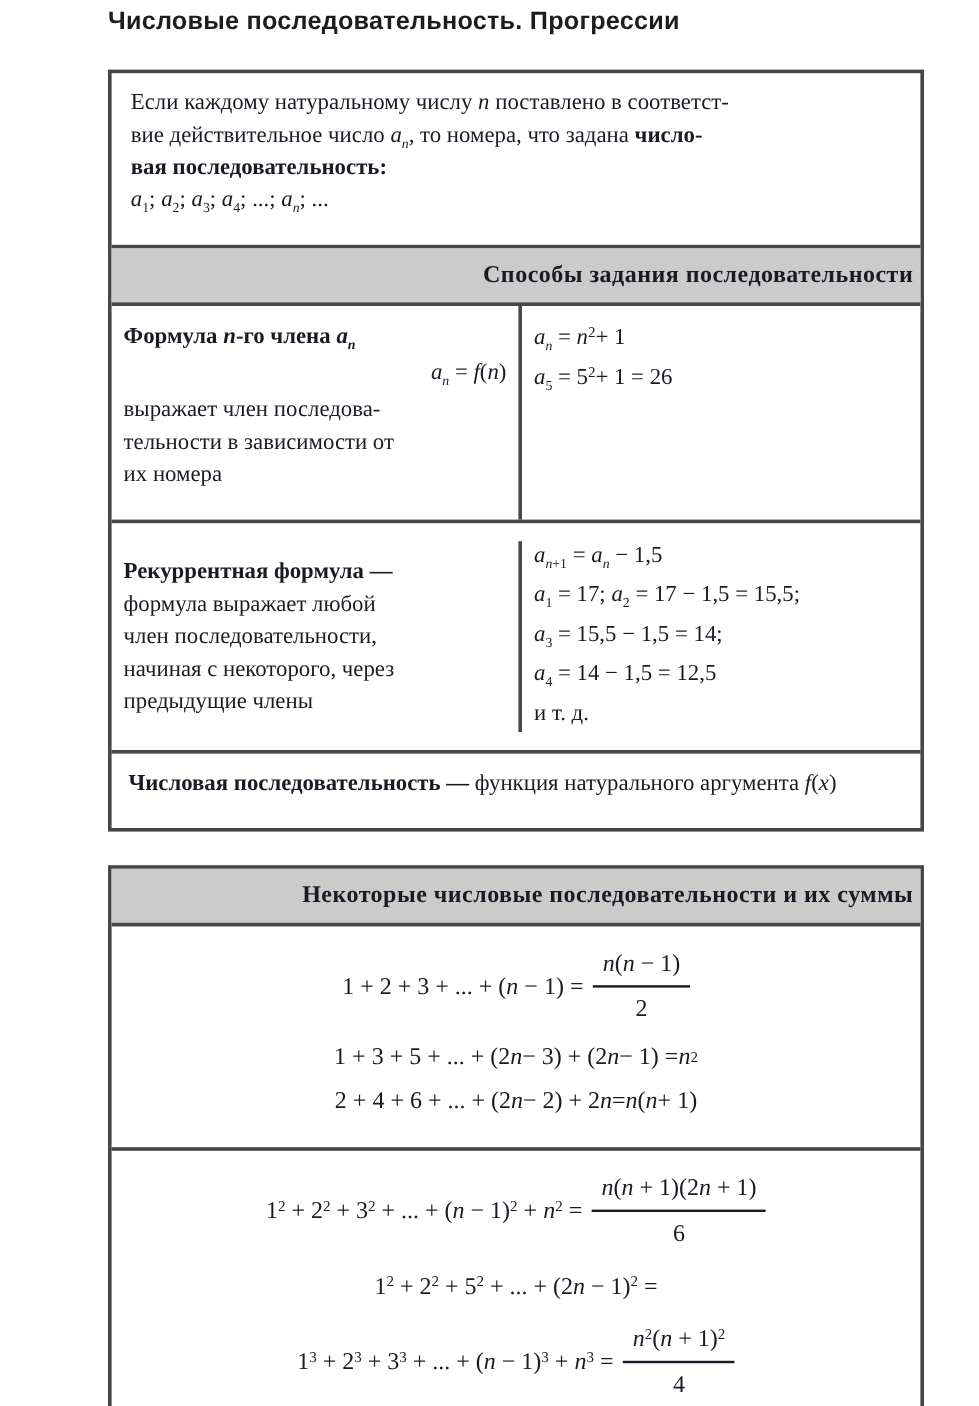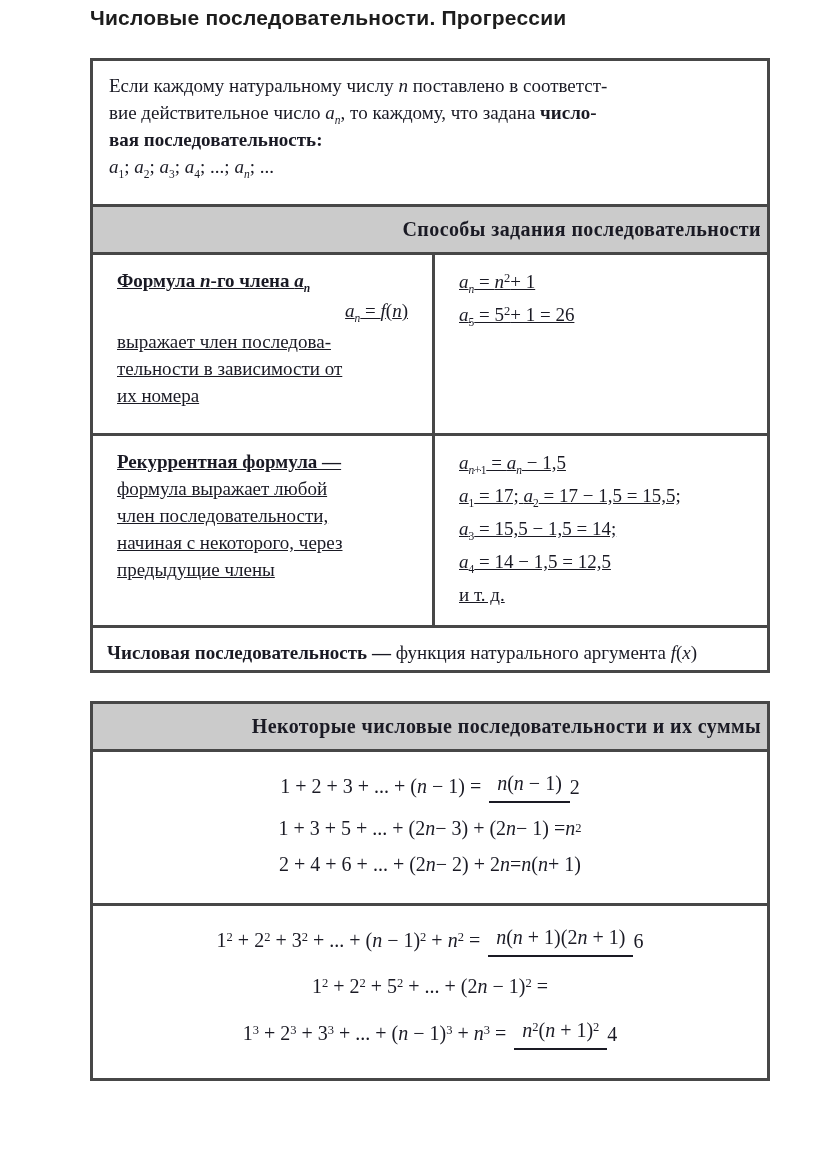--- a/index.html
+++ b/index.html
@@ -15,57 +15,57 @@
          font-family:"Liberation Sans","DejaVu Sans",sans-serif;
          font-size:21px;font-weight:700;color:#1d1d1d;letter-spacing:.2px;}
   .content{position:absolute;left:90px;top:58px;width:680px;}
   .tbl{border:3px solid var(--border);box-sizing:border-box;width:100%;background:#fff;}
   .tbl2{margin-top:28px;}
   .intro{padding:11px 16px 24px;font-size:19px;line-height:27px;
          border-bottom:3px solid var(--border);white-space:pre-line;}
   .hdr{background:var(--header-bg);text-align:right;font-weight:700;font-size:20px;
        padding:11px 6px;border-bottom:3px solid var(--border);letter-spacing:.4px;}
   .row{display:flex;border-bottom:3px solid var(--border);}
-  .cell{box-sizing:border-box;padding:12px 24px;font-size:19px;line-height:27px;text-decoration:underline;}
+  .cell{box-sizing:border-box;padding:12px 10px;font-size:19px;line-height:27px;}
   .cell.left{width:342px;border-right:3px solid var(--border);}
   .cell.right{flex:1;}
   .r1{min-height:178px;}
-  .r2{min-height:164px;}
+  .r2{min-height:164px;align-items:center;}
   .b{font-weight:700;}
   .cl-formula{text-align:right;margin:3px 0 4px;}
   .cl-desc{white-space:pre-line;}
   .mline{margin-bottom:4px;line-height:29px;}
-  .row3{padding:11px 14px 4px;font-size:19px;line-height:27px;}
+  .row3{padding:11px 14px 24px;font-size:19px;line-height:27px;}
   .sums{text-align:center;}
   .sumsA{padding:16px 0 24px;border-bottom:3px solid var(--border);}
   .sumsB{padding:16px 0 14px;}
   .f-line{display:flex;justify-content:center;align-items:center;
           font-size:20px;line-height:30px;margin-bottom:6px;}
   .f-line:last-child{margin-bottom:0;}
   .frac-line{margin-bottom:10px;}
   .sumsB .frac-line{margin-bottom:14px;}
-  .frac{display:inline-flex;flex-direction:row;align-items:center;margin-left:8px;}
+  .frac{display:inline-flex;flex-direction:column;align-items:center;margin-left:8px;}
   .frac .num{padding:0 8px 3px;border-bottom:2px solid var(--text);}
   .frac .den{padding-top:3px;}
   sub,sup{line-height:0;}
   sup{font-size:12.5px;vertical-align:6px;}
   sub{font-size:11.5px;vertical-align:-5px;}
   i{font-style:italic;}
 </style>
 </head>
 <body>
 
 <div class="page">
-  <h1 class="title">Числовые последовательности. Прогрессии</h1>
+  <h1 class="title">Числовые последовательность. Прогрессии</h1>
 
   <div class="content">
 
     <section class="tbl">
       <div class="intro"><span>Если каждому натуральному числу </span><span><i>n</i></span><span> поставлено в соответст-
-вие действительное число </span><span><i>a</i><sub><i>n</i></sub></span><span>, то каждому, что задана </span><span class="b">число-
+вие действительное число </span><span><i>a</i><sub><i>n</i></sub></span><span>, то номера, что задана </span><span class="b">число-
 вая последовательность:</span><div><i>a</i><sub>1</sub>; <i>a</i><sub>2</sub>; <i>a</i><sub>3</sub>; <i>a</i><sub>4</sub>; ...; <i>a</i><sub><i>n</i></sub>; ...</div></div>
 
       <div class="hdr"><span>Способы задания последовательности</span></div>
 
       <div class="row r1">
         <div class="cell left">
           <div class="cl-title"><span class="b">Формула </span><span class="b"><i>n</i></span><span class="b">-го члена </span><span class="b"><i>a</i><sub><i>n</i></sub></span></div>
           <div class="cl-formula"><i>a</i><sub><i>n</i></sub> = <i>f</i>(<i>n</i>)</div>
           <div class="cl-desc">выражает член последова-
 тельности в зависимости от

